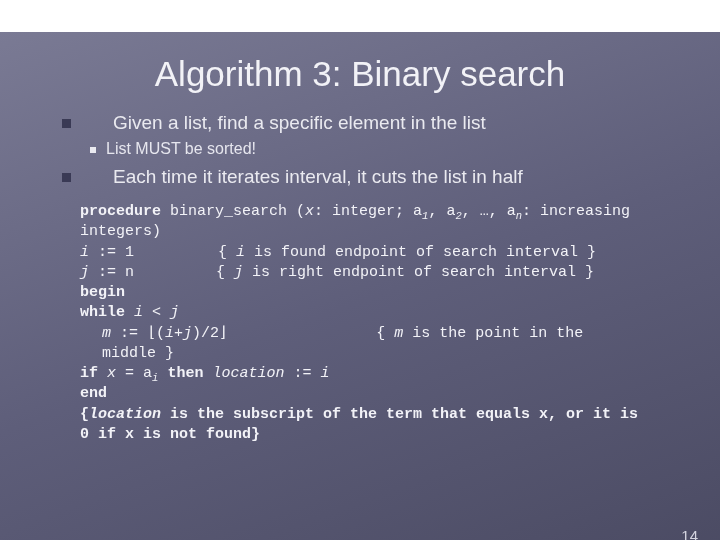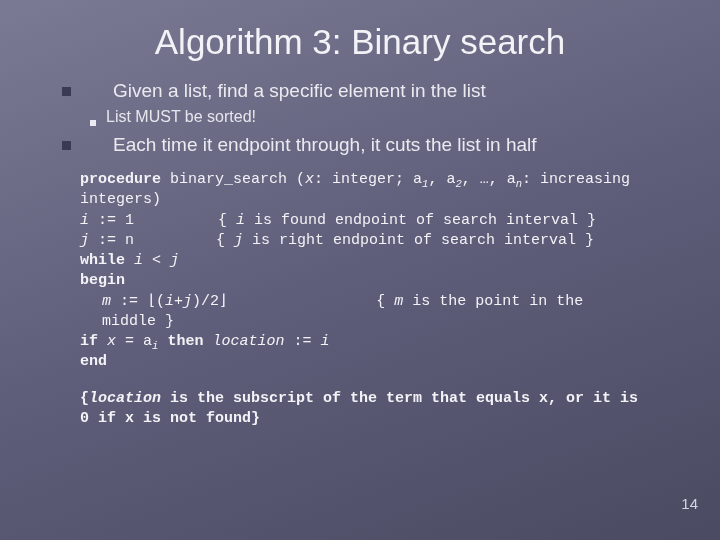--- a/index.html
+++ b/index.html
@@ -19,20 +19,21 @@
     box-sizing: border-box;
     color: #e8e8ef;
   }
   .title {
     text-align: center;
     font-size: 35px;
     color: #f2f2f7;
     padding-top: 22px;
     padding-bottom: 18px;
     font-weight: 400;
+    margin-top: 32px;
   }
   .content {
     padding: 0 62px 0 62px;
   }
   .bul1 {
     display: flex;
     align-items: flex-start;
     font-size: 19px;
     margin-bottom: 6px;
     color: #eaeaf0;
@@ -41,21 +42,21 @@
   .bul1 .sq {
     width: 9px;
     height: 9px;
     background: #3a3a55;
     margin-right: 10px;
     margin-top: 7px;
     flex: 0 0 auto;
   }
   .bul2 {
     display: flex;
-    align-items: flex-end;
+    align-items: flex-start;
     font-size: 16px;
     margin-left: 28px;
     margin-bottom: 8px;
     color: #e6e6ee;
   }
   .bul2 .sq {
     width: 6px;
     height: 6px;
     background: #eaeaf0;
     margin-right: 10px;
@@ -93,49 +94,49 @@
       <div>Given a list, find a specific element in the list</div>
     </div>
 
     <div class="bul2">
       <div class="sq"></div>
       <div>List MUST be sorted!</div>
     </div>
 
     <div class="bul1">
       <div class="sq"></div>
-      <div>Each time it endpoint through, it cuts the list in half</div>
+      <div>Each time it iterates interval, it cuts the list in half</div>
     </div>
 
     <div class="codebox">
       <div>
         <b>procedure</b><span> binary_search (</span><i>x</i><span>: integer; a</span><sub>1</sub><span>, a</span><sub>2</sub><span>, …, a</span><sub>n</sub><span>: increasing integers)</span>
       </div>
       <div>
         <i>i</i><span> := 1</span><span style="display:inline-block;width:84px;"></span><span>{ </span><i>i</i><span> is found endpoint of search interval }</span>
       </div>
       <div>
         <i>j</i><span> := n</span><span style="display:inline-block;width:82px;"></span><span>{ </span><i>j</i><span> is right endpoint of search interval }</span>
       </div>
       <div>
-        <b>while </b><i>i</i><span> &lt; </span><i>j</i>
+        <b>begin</b>
       </div>
       <div>
-        <b>begin</b>
+        <b>while </b><i>i</i><span> &lt; </span><i>j</i>
       </div>
       <div style="padding-left:22px;">
         <i>m</i><span> := ⌊(</span><i>i</i><span>+</span><i>j</i><span>)/2⌋</span><span style="display:inline-block;width:148px;"></span><span>{ </span><i>m</i><span> is the point in the middle }</span>
       </div>
       <div>
         <b>if </b><i>x</i><span> = a</span><sub>i</sub> <b>then </b><i>location</i><span> := </span><i>i</i>
       </div>
       <div>
         <b>end</b>
       </div>
-      <div style="margin-top:16px;">
+      <div style="">
         <b><span>{</span><i>location</i><span> is the subscript of the term that equals x, or it is 0 if x is not found}</span></b>
       </div>
     </div>
 
   </div>
 
   <div class="pagenum">14</div>
 </div>
 
 </body></html>

